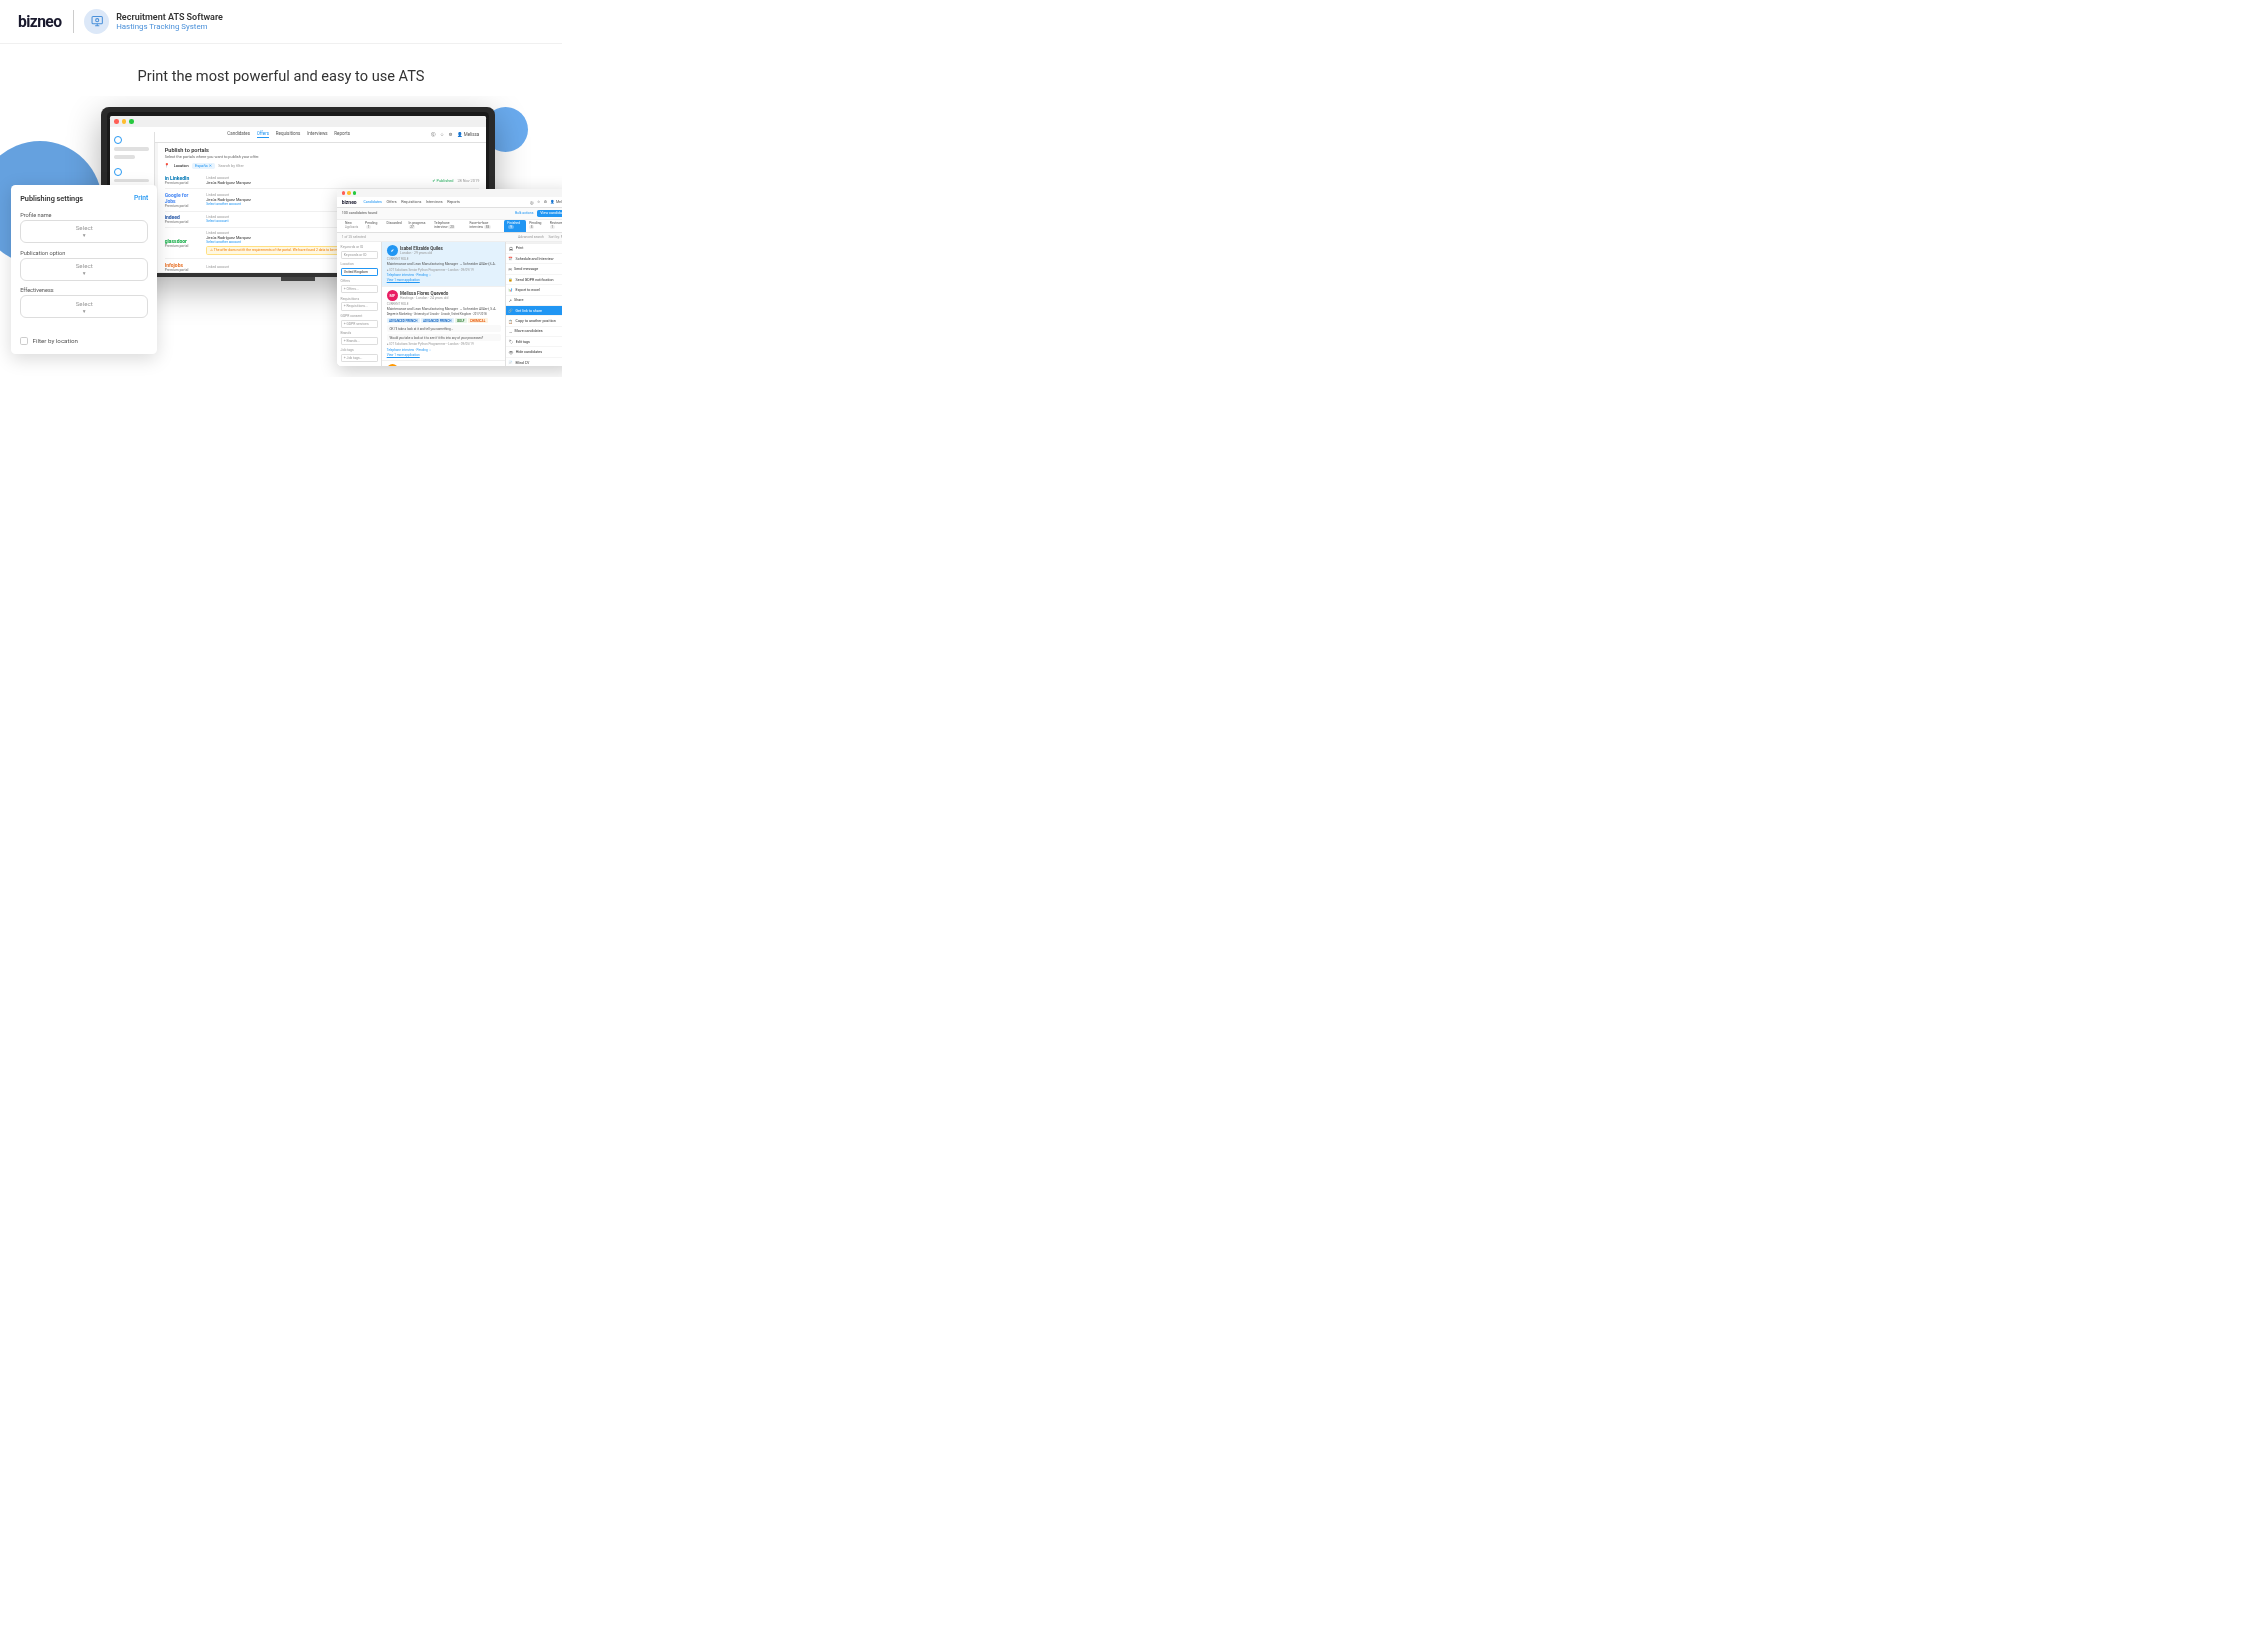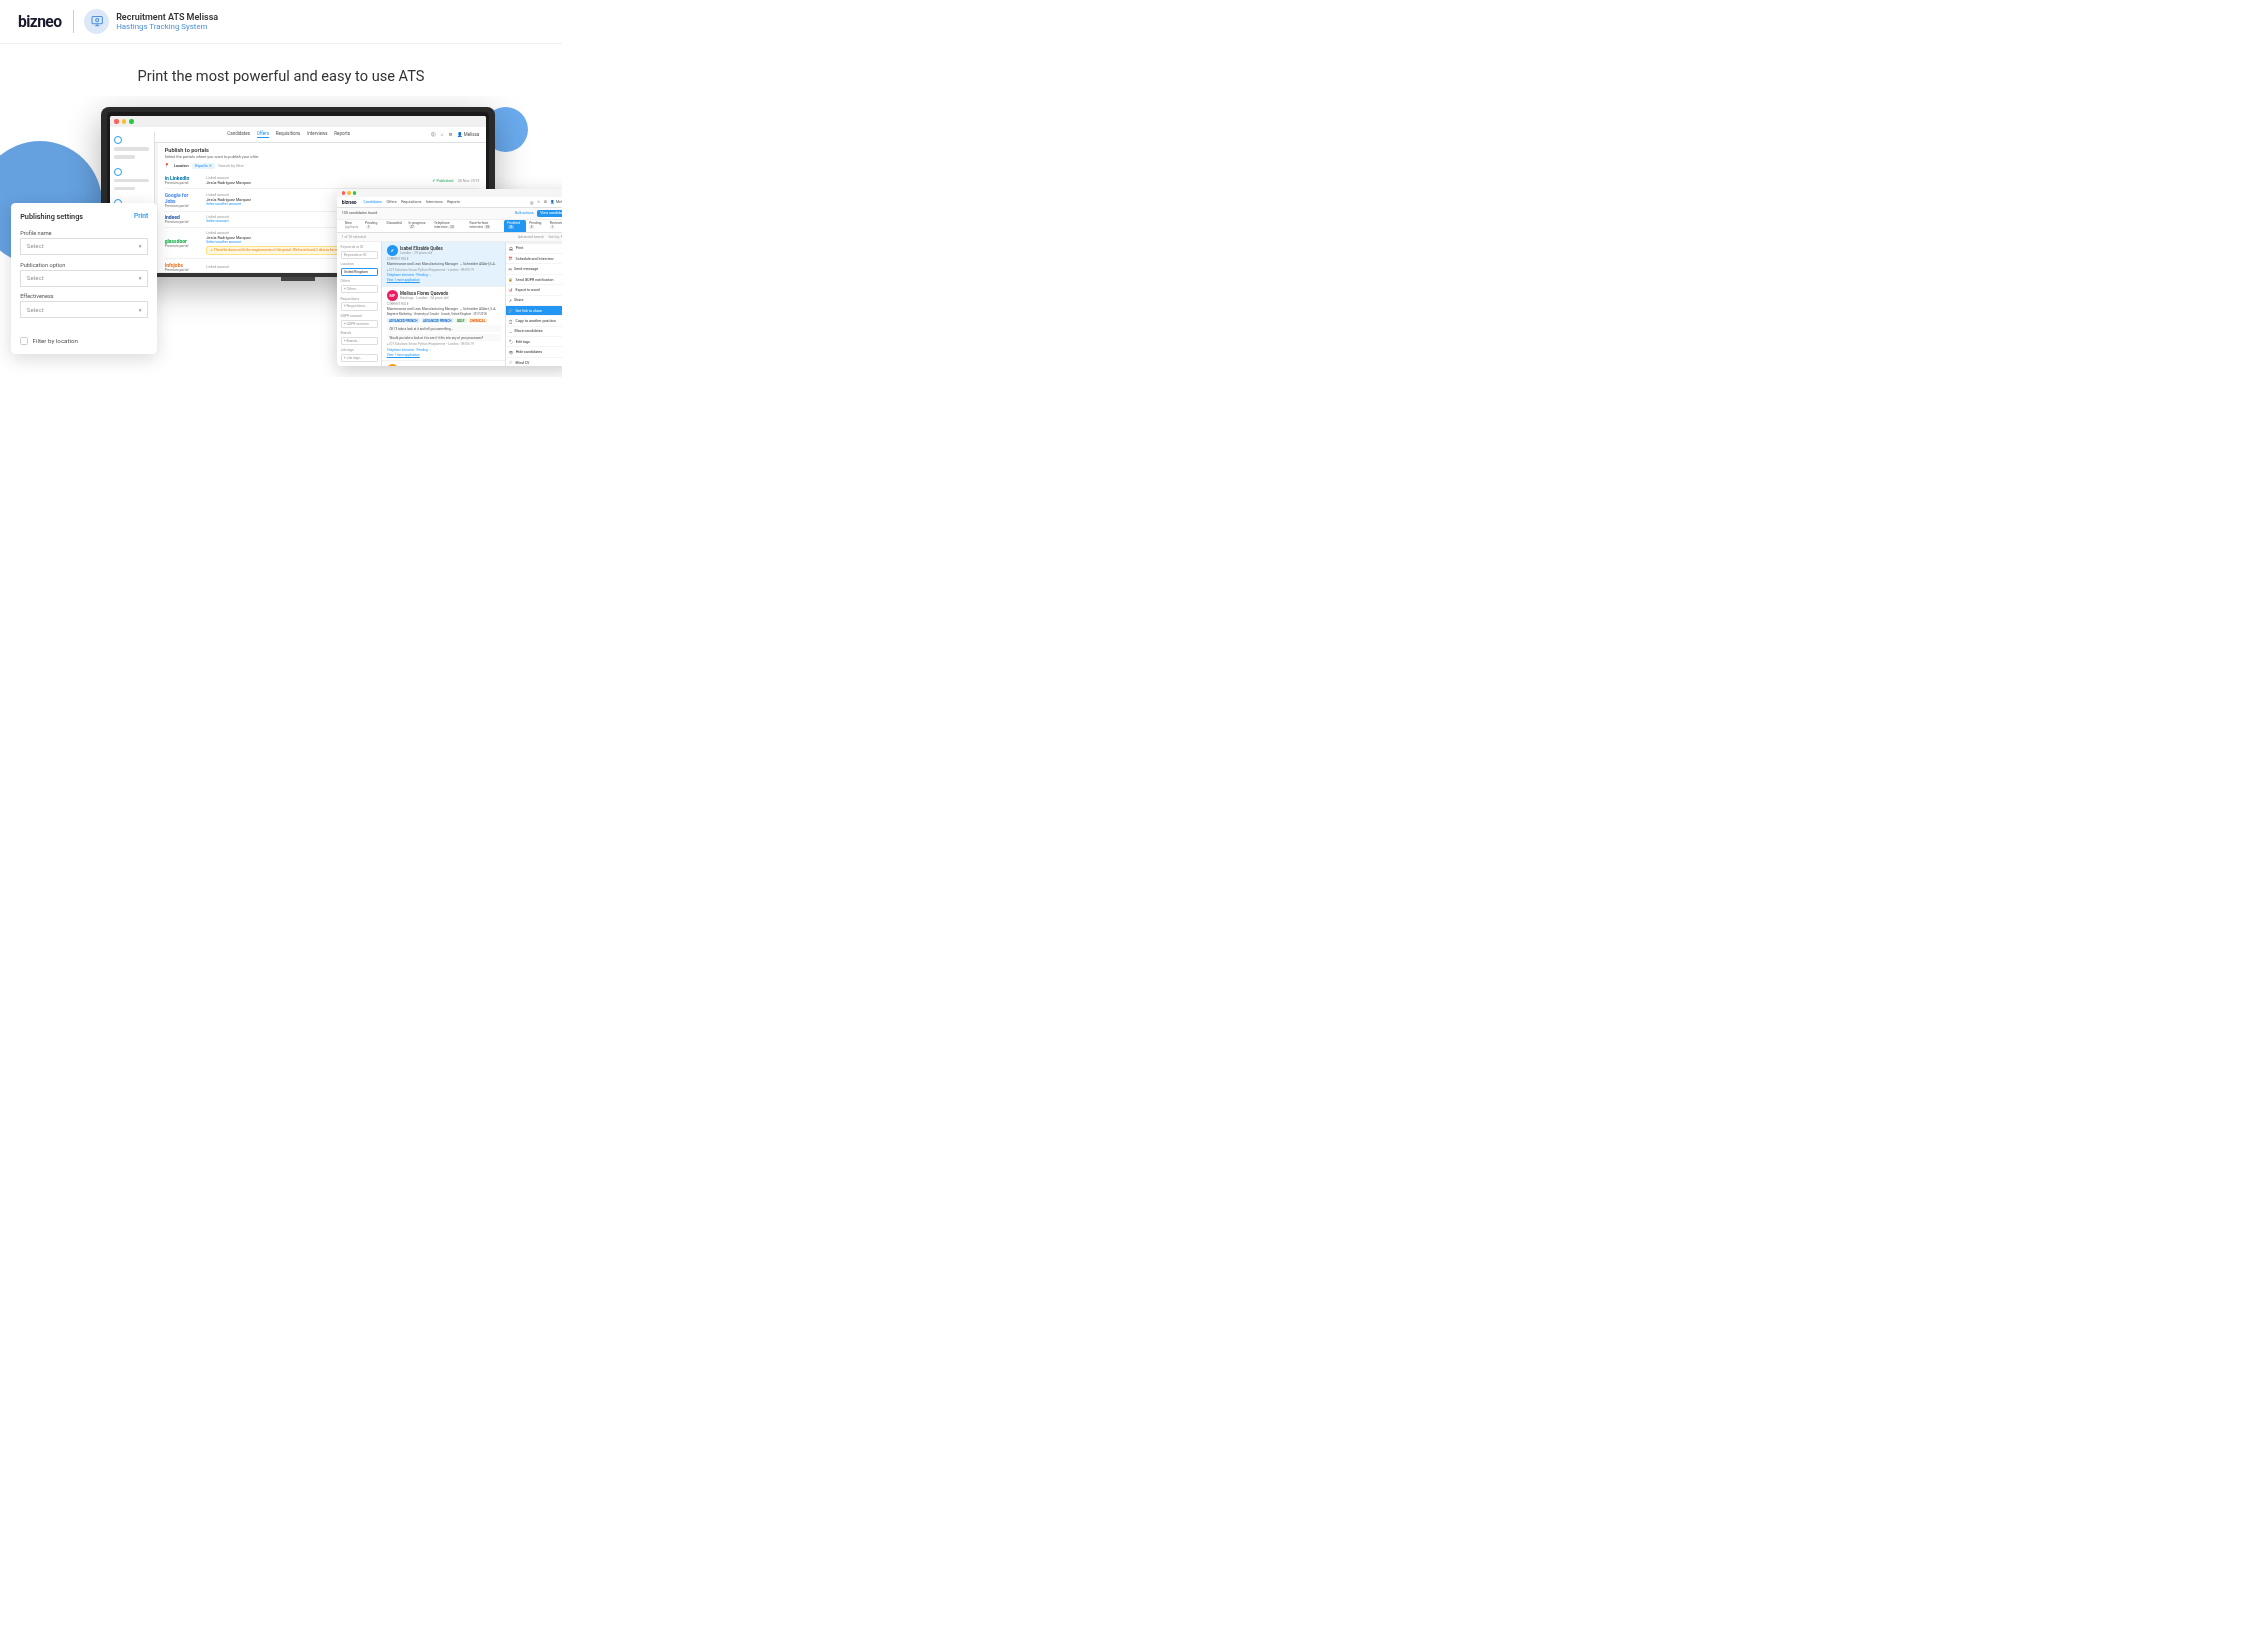--- a/index.html
+++ b/index.html
@@ -245,28 +245,29 @@
       margin-bottom: 9px;
     }
     .settings-title { font-size: 7.3px; font-weight: 600; color: #333; }
     .settings-save { color: #2196F3; font-size: 6.7px; cursor: pointer; font-weight: 500; }
 
     .form-group { margin-bottom: 6.7px; }
     .form-label { font-size: 5.6px; color: #555; margin-bottom: 2.2px; display: block; }
     .form-select {
       width: 100%;
       border: 0.6px solid #ddd;
-      border-radius: 0;
+      border-radius: 6px;
       padding: 3.4px 5.6px;
       font-size: 6.2px;
       color: #999;
       display: flex;
       justify-content: space-between;
       align-items: center;
       cursor: pointer;
+      flex-direction: column;
     }
     .chevron { color: #999; font-size: 5.6px; }
 
     .checkbox-row {
       display: flex;
       align-items: center;
       gap: 4.5px;
       margin-top: 19px;
     }
     .checkbox {
@@ -459,21 +460,21 @@
   <span class="logo-text">bizneo</span>
   <div class="logo-divider"></div>
   <div class="logo-icon">
     <svg width="12.4" height="12.4" viewBox="0 0 24 24" fill="none" stroke="#4a90d9" stroke-width="2">
       <rect x="2" y="3" width="20" height="14" rx="2"></rect>
       <path d="M8 21h8M12 17v4"></path>
       <circle cx="12" cy="10" r="3"></circle>
     </svg>
   </div>
   <div class="header-text-block">
-    <div class="header-title">Recruitment ATS Melissa</div>
+    <div class="header-title">Recruitment ATS Software</div>
     <div class="header-subtitle">Hastings Tracking System</div>
   </div>
 </div>
 
 <div class="hero">
   <p class="hero-subtitle">Print the most powerful and easy to use ATS</p>
 </div>
 
 <div class="content-area" style="height: 281px;">
 

